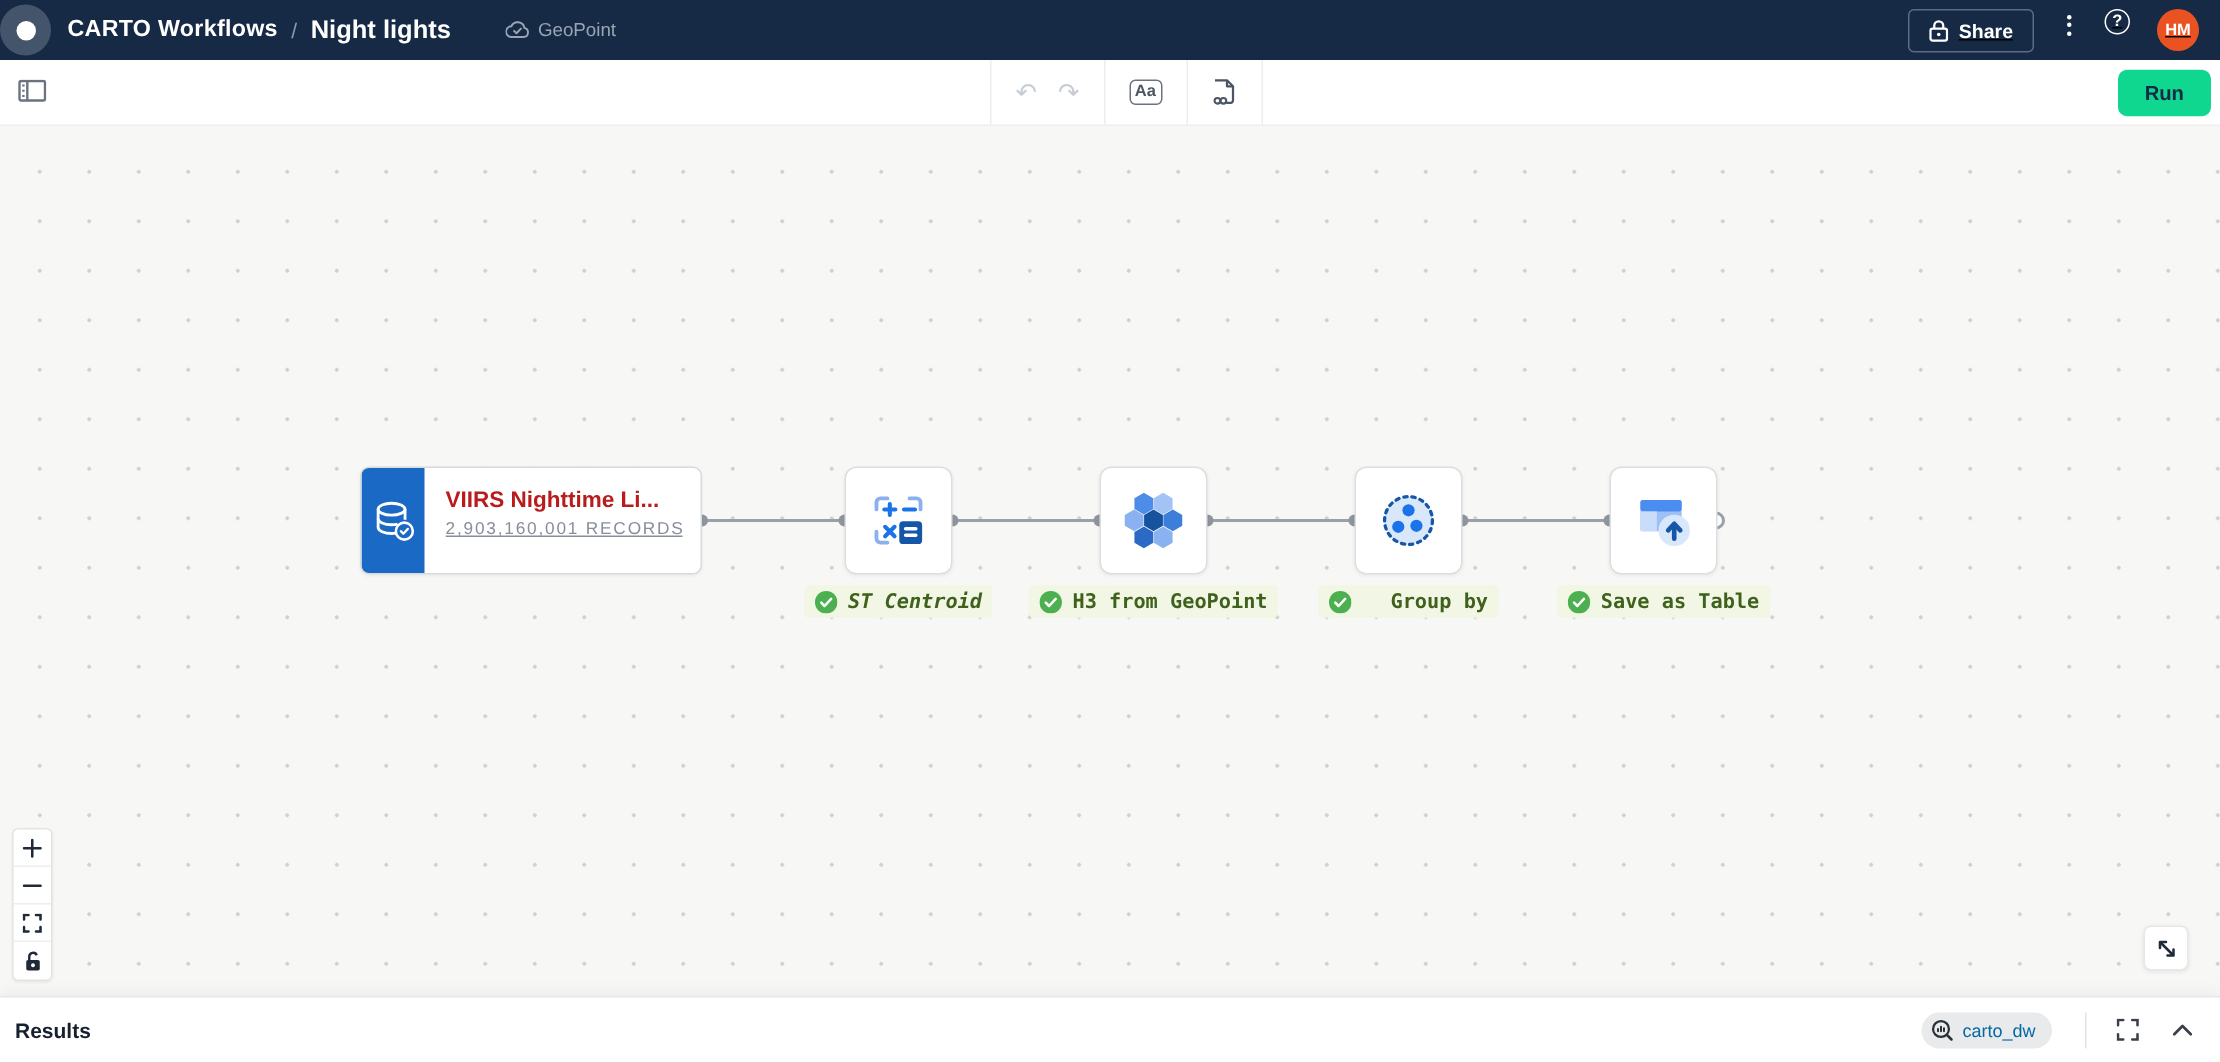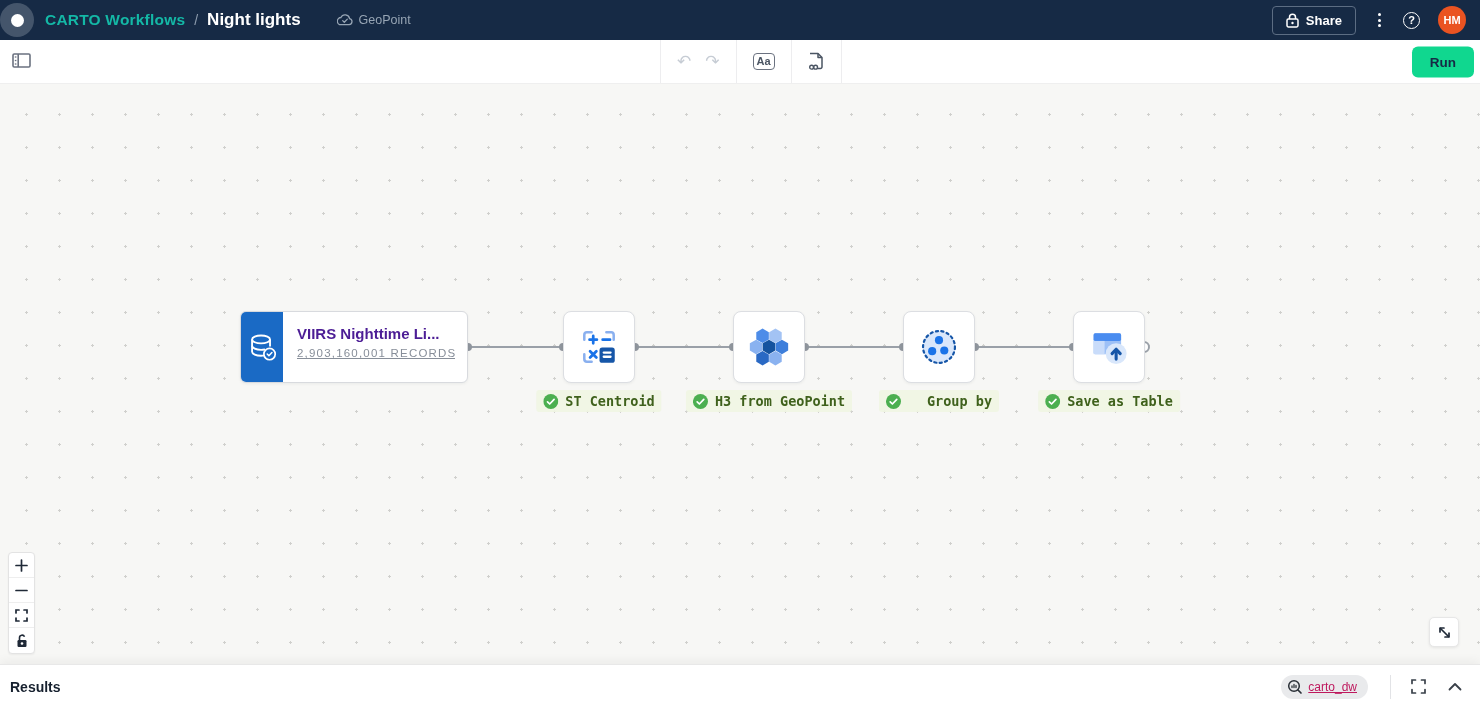--- a/index.html
+++ b/index.html
@@ -2,25 +2,25 @@
 <html><head>
 <meta charset="utf-8">
 <style>
   * { margin:0; padding:0; box-sizing:border-box; }
   html,body { width:1480px; height:708px; overflow:hidden; font-family:"Liberation Sans", sans-serif; background:#fff; }
 
   
   .header { height:40px; background:#162A45; display:flex; align-items:center; padding:0 14px 0 0; }
   .logo { width:34px; height:34px; border-radius:50%; background:#44556B; margin-left:0; display:flex; align-items:center; justify-content:center; }
   .logo-dot { width:13px; height:13px; border-radius:50%; background:#fff; }
-  .app-title { color:#14b8a6; font-size:15.5px; font-weight:700; margin-left:11px; letter-spacing:.2px; }
+  .app-title { color:#ffffff; font-size:15.5px; font-weight:700; margin-left:11px; letter-spacing:.2px; }
   .crumb-sep { color:#8D9CAE; font-size:14px; margin:0 9px; }
   .wf-name { color:#fff; font-size:17px; font-weight:600; }
   .sync { display:flex; align-items:center; gap:6px; color:#97A5B4; font-size:12.5px; margin-left:36px; }
-  .header-right { margin-left:auto; display:flex; align-items:center; gap:18px; }
+  .header-right { margin-left:auto; display:flex; align-items:flex-start; gap:18px;text-decoration:underline; }
   .share-btn { display:flex; align-items:center; gap:7px; border:1px solid #5C6D83; border-radius:4px; color:#fff; font-size:13px; font-weight:600; padding:6px 13px; background:transparent; cursor:pointer; }
   .kebab { color:#fff; display:flex; flex-direction:column; gap:2.5px; padding:4px; cursor:pointer; }
   .kebab i { width:3px; height:3px; border-radius:50%; background:#fff; }
   .help-btn { width:17px; height:17px; border:1.6px solid #fff; border-radius:50%; color:#fff; font-size:11px; font-weight:700; display:flex; align-items:center; justify-content:center; cursor:pointer; }
   .avatar { width:28px; height:28px; border-radius:50%; background:#EA5321; color:#fff; font-size:11px; font-weight:700; display:flex; align-items:center; justify-content:center; cursor:pointer; }
 
   
   .toolbar { height:44px; background:#fff; position:relative; border-bottom:1px solid #EFEFEF; }
   .panel-btn { position:absolute; left:8px; top:50%; transform:translateY(-50%); padding:4px; cursor:pointer; background:none; border:none; }
   .tb-center { position:absolute; left:660px; top:0; height:100%; display:flex; }
@@ -35,40 +35,40 @@
     background-image:radial-gradient(circle, #D0D0CD 1.1px, transparent 1.4px);
     background-size:33px 33px; background-position:10px 14px; overflow:hidden; }
 
   .conn { position:absolute; height:2px; background:#9AA0A8; top:262px; }
   .port { position:absolute; width:8px; height:8px; border-radius:50%; background:#8F959D; top:259px; }
   .port-open { position:absolute; width:12px; height:12px; border-radius:50%; border:2px solid #9AA0A8; background:#fff; top:257px; }
 
   .src-node { position:absolute; left:240px; top:227px; width:228px; height:72px; background:#fff; border:1px solid #D8DADE; border-radius:6px; display:flex; overflow:hidden; box-shadow:0 1px 3px rgba(20,30,40,.06); cursor:pointer; }
   .src-icon-block { width:42px; background:#1A6AC5; display:flex; align-items:center; justify-content:center; flex-shrink:0; }
   .src-text { padding:13px 12px 0 14px; overflow:hidden; }
-  .src-title { font-size:15px; font-weight:700; color:#4c1d95; white-space:nowrap; overflow:hidden; }
+  .src-title { font-size:15px; font-weight:700; color:#b91c1c; white-space:nowrap; overflow:hidden; }
   .src-sub { font-size:11.5px; color:#878E99; letter-spacing:1.2px; margin-top:5px; white-space:nowrap; overflow:hidden;text-decoration:underline; }
 
   .step-node { position:absolute; top:227px; width:72px; height:72px; background:#fff; border:1px solid #DCDEE2; border-radius:8px; display:flex; align-items:center; justify-content:center; box-shadow:0 1px 3px rgba(20,30,40,.06); cursor:pointer; }
 
   .step-label { position:absolute; top:306px; transform:translateX(-50%); display:flex; align-items:center; gap:7px; background:rgba(240,245,227,.92); border-radius:3px; padding:3px 7px; cursor:default; }
   .step-label span { font-family:"DejaVu Sans Mono", monospace; font-size:13.5px; font-weight:600; color:#3F611C; white-space:nowrap; }
 
   .zoom-ctl { position:absolute; left:8px; top:468px; width:27px; background:#fff; border:1px solid #E3E3E3; border-radius:4px; box-shadow:0 1px 2px rgba(0,0,0,.05); display:flex; flex-direction:column; }
   .zoom-ctl button { height:25px; background:none; border:none; border-bottom:1px solid #EEEEEE; display:flex; align-items:center; justify-content:center; cursor:pointer; color:#1F2937; font-size:15px; }
   .zoom-ctl button:last-child { border-bottom:none; }
 
   .resize-btn { position:absolute; left:1429px; top:533px; width:30px; height:30px; background:#fff; border:1px solid #E7E7E7; border-radius:5px; box-shadow:0 1px 3px rgba(0,0,0,.08); display:flex; align-items:center; justify-content:center; cursor:pointer; }
 
   
   .results-bar { height:44px; background:#fff; border-top:1px solid #E8E8E8; box-shadow:0 -3px 10px rgba(0,0,0,.05); display:flex; align-items:center; padding:0 14px 0 10px; position:relative; }
   .results-title { font-size:14px; font-weight:700; color:#16202E; }
   .rb-right { margin-left:auto; display:flex; align-items:center; }
   .conn-pill { display:flex; align-items:center; gap:5px; background:#E9EAEC; border-radius:12px; height:24px; padding:0 11px 0 6px; cursor:pointer; }
-  .conn-pill span { font-size:12px; color:#be185d;text-decoration:underline; }
+  .conn-pill span { font-size:12px; color:#0369a1; }
   .rb-divider { width:1px; height:24px; background:#E2E3E6; margin:0 16px 0 22px; }
   .icon-btn { background:none; border:none; padding:4px; display:flex; align-items:center; justify-content:center; cursor:pointer; }
   .icon-btn + .icon-btn { margin-left:14px; }
 </style>
 </head>
 <body>
 
 <div class="header">
   <div class="logo">
       <div class="logo-dot"></div>
@@ -208,21 +208,21 @@
     <svg width="44" height="44" viewBox="0 0 40 40">
       <rect x="6" y="7.5" width="25" height="19" rx="1.5" fill="#9DC0F6"></rect>
       <rect x="6" y="7.5" width="25" height="7" rx="1.5" fill="#4A8CF0"></rect>
       <rect x="6" y="14.5" width="10" height="12" fill="#C9DCFA"></rect>
       <circle cx="26.5" cy="26" r="9.5" fill="#D9E7FB"></circle>
       <path d="M26.5 31V22.8" stroke="#1656A8" stroke-width="2.8" stroke-linecap="round"></path>
       <path d="M22.8 26l3.7-4 3.7 4" fill="none" stroke="#1656A8" stroke-width="2.8" stroke-linecap="round" stroke-linejoin="round"></path>
     </svg>
   </div>
 
-  <div class="step-label" style="left:599px;">
+  <div class="step-label" style="left:599px;font-style:italic;">
     <svg width="15" height="15" viewBox="0 0 15 15">
         <circle cx="7.5" cy="7.5" r="7.5" fill="#4CAF50"></circle>
         <path d="M4.2 7.8l2.2 2.2 4.4-4.7" fill="none" stroke="#fff" stroke-width="1.7" stroke-linecap="round" stroke-linejoin="round"></path>
       </svg>
     <span>ST Centroid</span>
   </div>
   <div class="step-label" style="left:769px;">
     <svg width="15" height="15" viewBox="0 0 15 15">
         <circle cx="7.5" cy="7.5" r="7.5" fill="#4CAF50"></circle>
         <path d="M4.2 7.8l2.2 2.2 4.4-4.7" fill="none" stroke="#fff" stroke-width="1.7" stroke-linecap="round" stroke-linejoin="round"></path>

